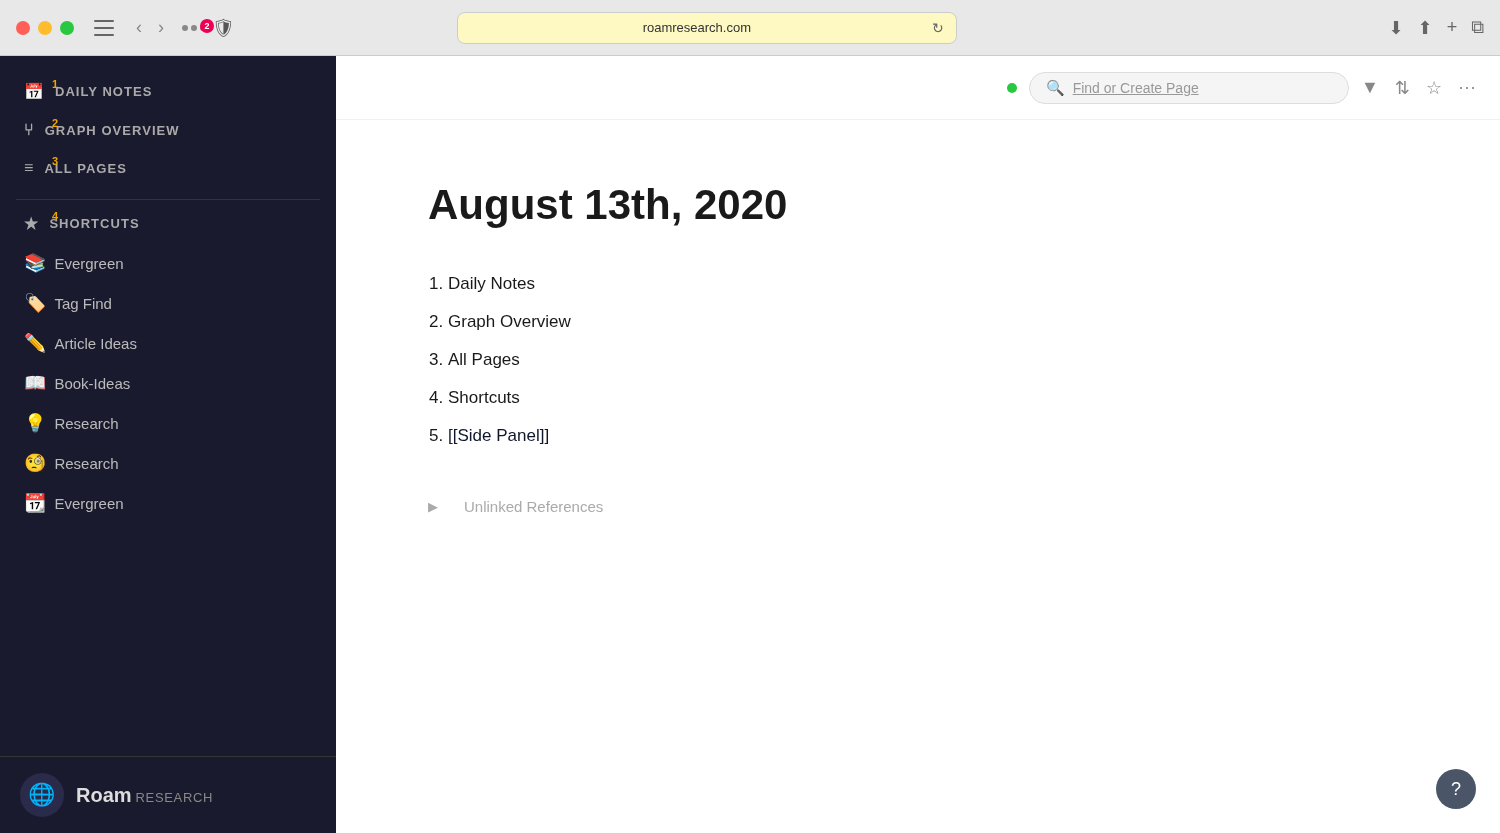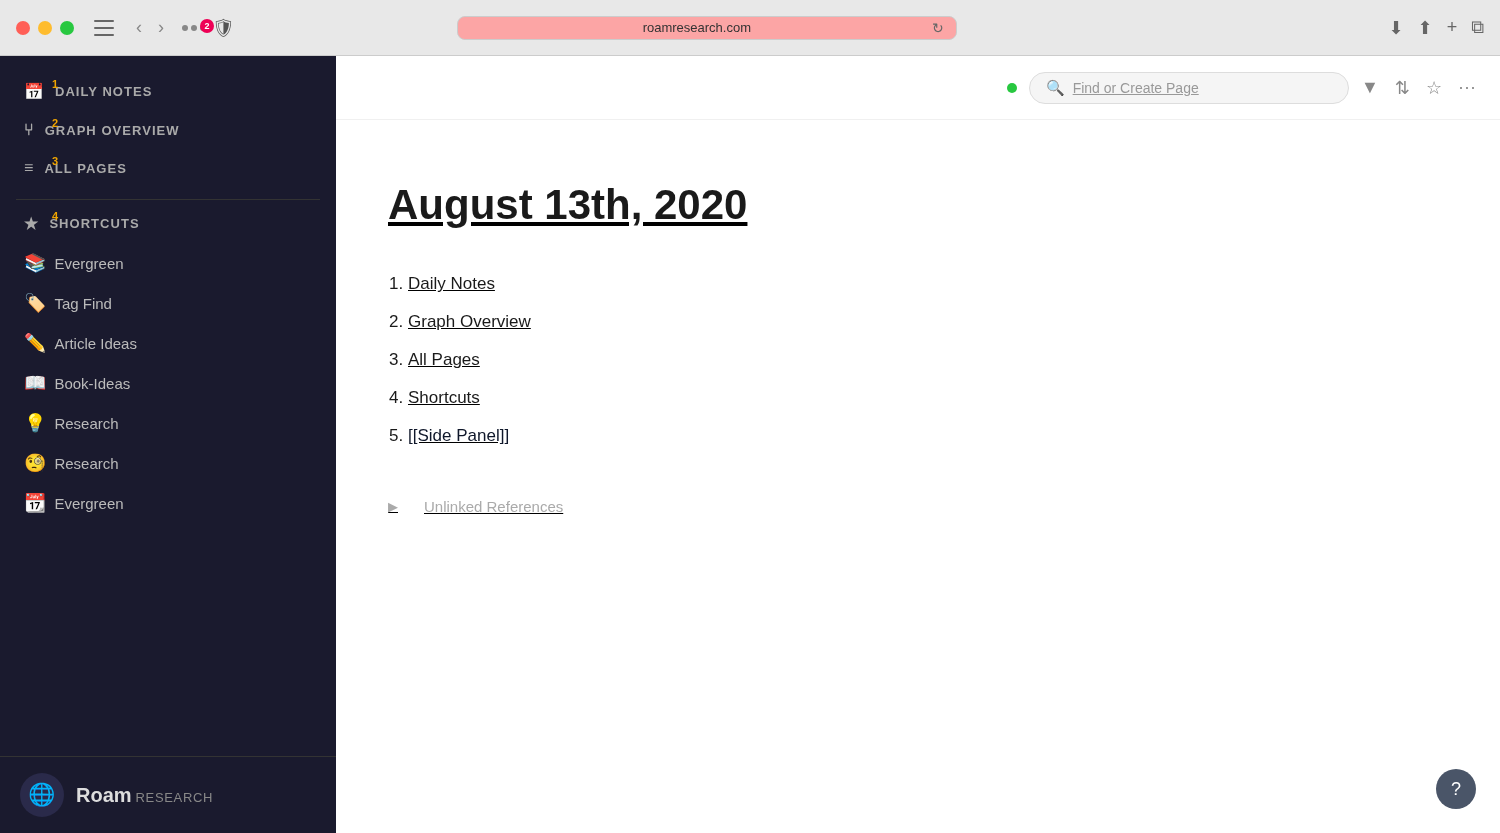--- a/index.html
+++ b/index.html
@@ -31,24 +31,24 @@
     .extensions-area { display: flex; align-items: center; gap: 6px; position: relative; }
     .ext-dots { display: flex; gap: 3px; position: relative; }
     .ext-dot { width: 6px; height: 6px; border-radius: 50%; background: #888; }
     .ext-badge { position: absolute; top: -6px; right: -8px; background: #e05; color: #fff; font-size: 9px; width: 14px; height: 14px; border-radius: 50%; display: flex; align-items: center; justify-content: center; font-weight: bold; }
     .shield-icon { font-size: 18px; color: #555; }
 
     .url-bar {
       flex: 1;
       max-width: 500px;
       margin: 0 auto;
-      background: #fca5a5;
+      background: #fef9c3;
       border-radius: 8px;
       border: 1px solid #ccc;
-      height: 24px;
+      height: 32px;
       display: flex;
       align-items: center;
       padding: 0 12px;
       gap: 8px;
     }
     .url-text { font-size: 13px; color: #333; flex: 1; text-align: center; }
     .reload-btn { background: none; border: none; font-size: 14px; color: #666; cursor: pointer; }
 
     .browser-right { display: flex; align-items: center; gap: 14px; margin-left: auto; }
     .browser-right button { background: none; border: none; font-size: 18px; color: #666; cursor: pointer; }
@@ -163,21 +163,21 @@
       gap: 8px;
       width: 320px;
       cursor: text;
     }
     .search-icon { color: #888; font-size: 15px; }
     .search-placeholder { font-size: 14px; color: #999; text-decoration: underline; }
 
     .top-bar-actions { display: flex; align-items: center; gap: 16px; }
     .top-bar-btn { background: none; border: none; font-size: 18px; color: #888; cursor: pointer; }
 
-    .page-area { flex: 1; overflow-y: auto; padding: 60px 80px 40px 52px; text-decoration: underline; }
+    .page-area { flex: 1; overflow-y: auto; padding: 60px 80px 40px 92px; }
 
     .page-title {
       font-size: 42px;
       font-weight: 700;
       color: #1a1a1a;
       margin-bottom: 40px;
       line-height: 1.2;
     }
 
     .page-list { margin-left: 20px; }

